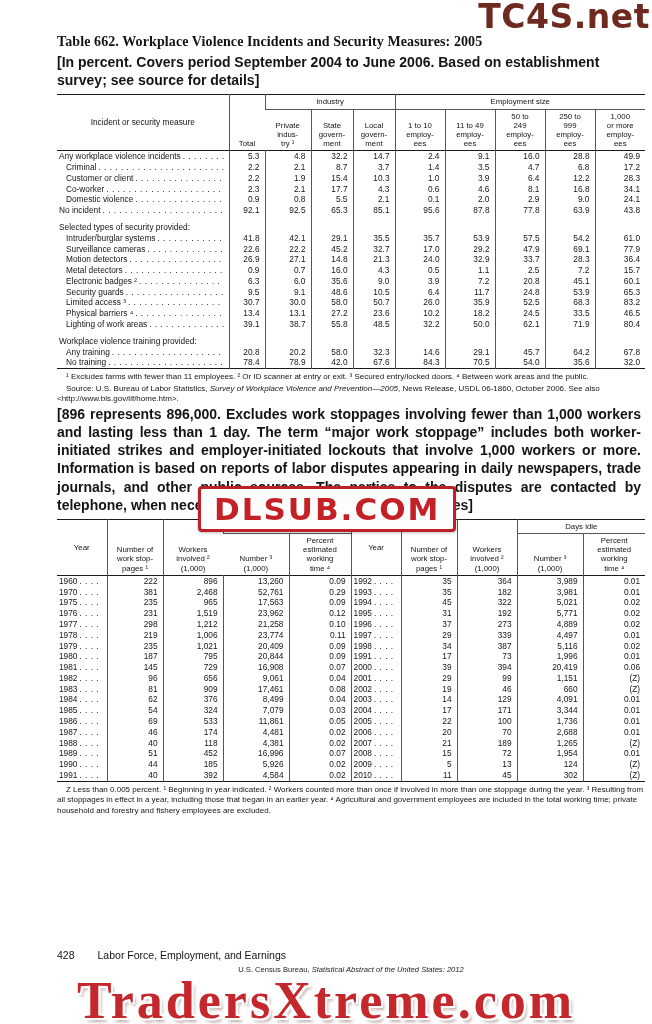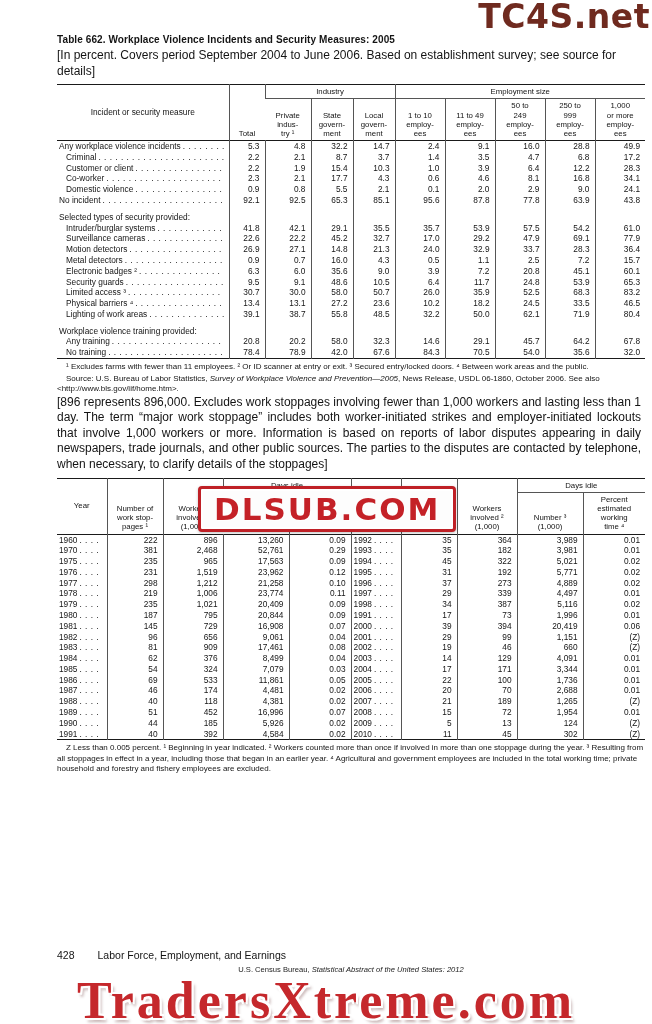--- a/index.html
+++ b/index.html
@@ -2,23 +2,23 @@
 <html><head>
 <meta charset="utf-8">
 <style>
   html,body { margin:0; padding:0; background:#ffffff; }
   .page {
     position:relative; width:652px; height:1024px; background:#fff;
     font-family:"Liberation Sans", sans-serif; color:#141414; overflow:hidden;
   }
   .content { position:absolute; left:57px; top:34px; width:588px; }
 
-  .tbl-title { font-size:10px; font-weight:bold; margin:0 0 3px 0; letter-spacing:.1px; }
+  .tbl-title { font-size:14px; font-weight:bold; margin:0 0 3px 0; letter-spacing:.1px;font-family:Liberation Serif, serif; }
   .t663 { margin-top:26px; }
-  .tbl-note { font-size:12px; line-height:1.3; margin:0 4px 5px 0; }
+  .tbl-note { font-size:14px; line-height:1.3; margin:0 4px 5px 0;font-weight:bold; }
   .note663 { text-align:justify; }
 
   table.tbl {
     border-collapse:collapse; table-layout:fixed; width:588px;
     border-top:1.5px solid #1a1a1a; border-bottom:1.5px solid #1a1a1a;
   }
   table.tbl thead { border-bottom:1px solid #1a1a1a; }
   table.tbl th {
     font-weight:normal; font-size:7.8px; line-height:1.18; text-align:center;
     vertical-align:bottom; white-space:pre-line; padding:2px 1px; border-left:1px solid #555;

